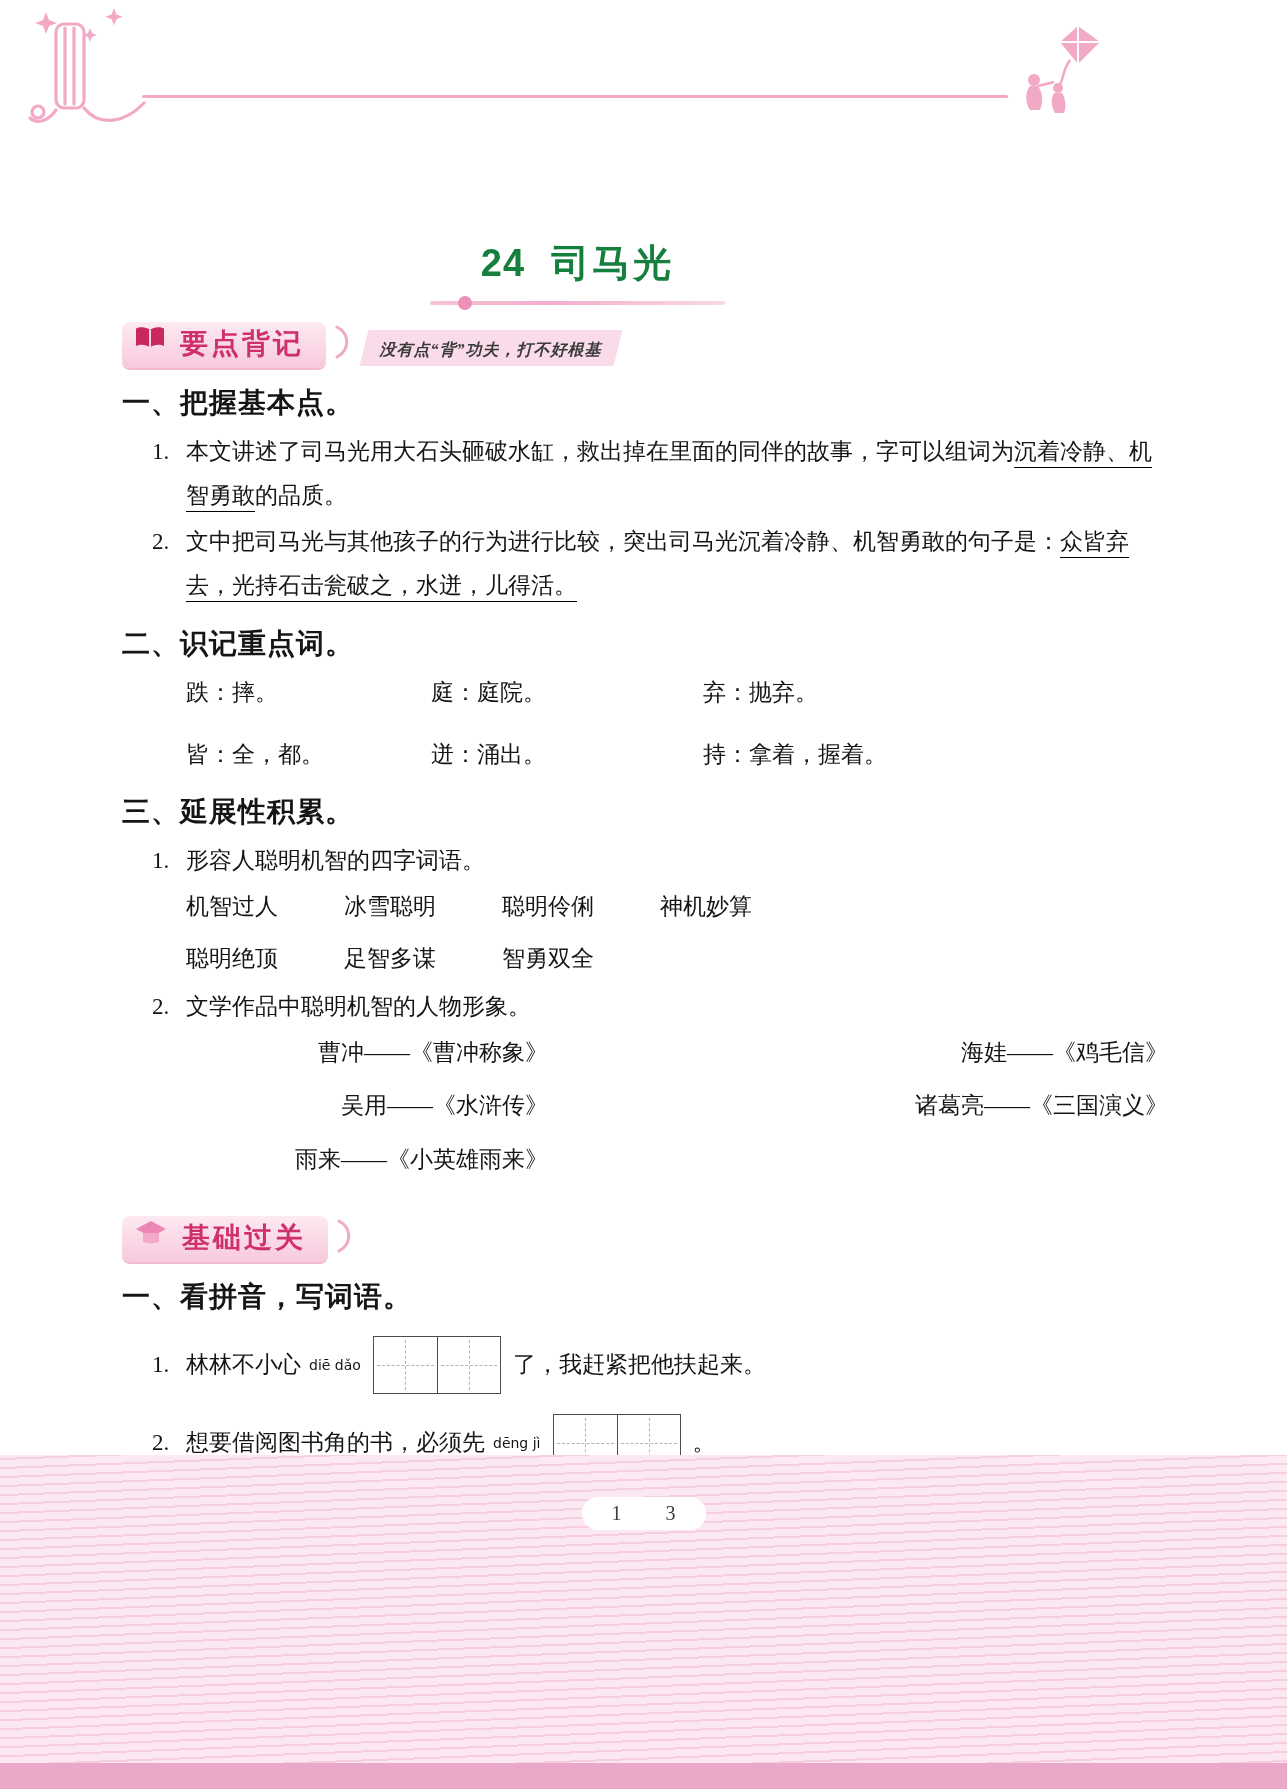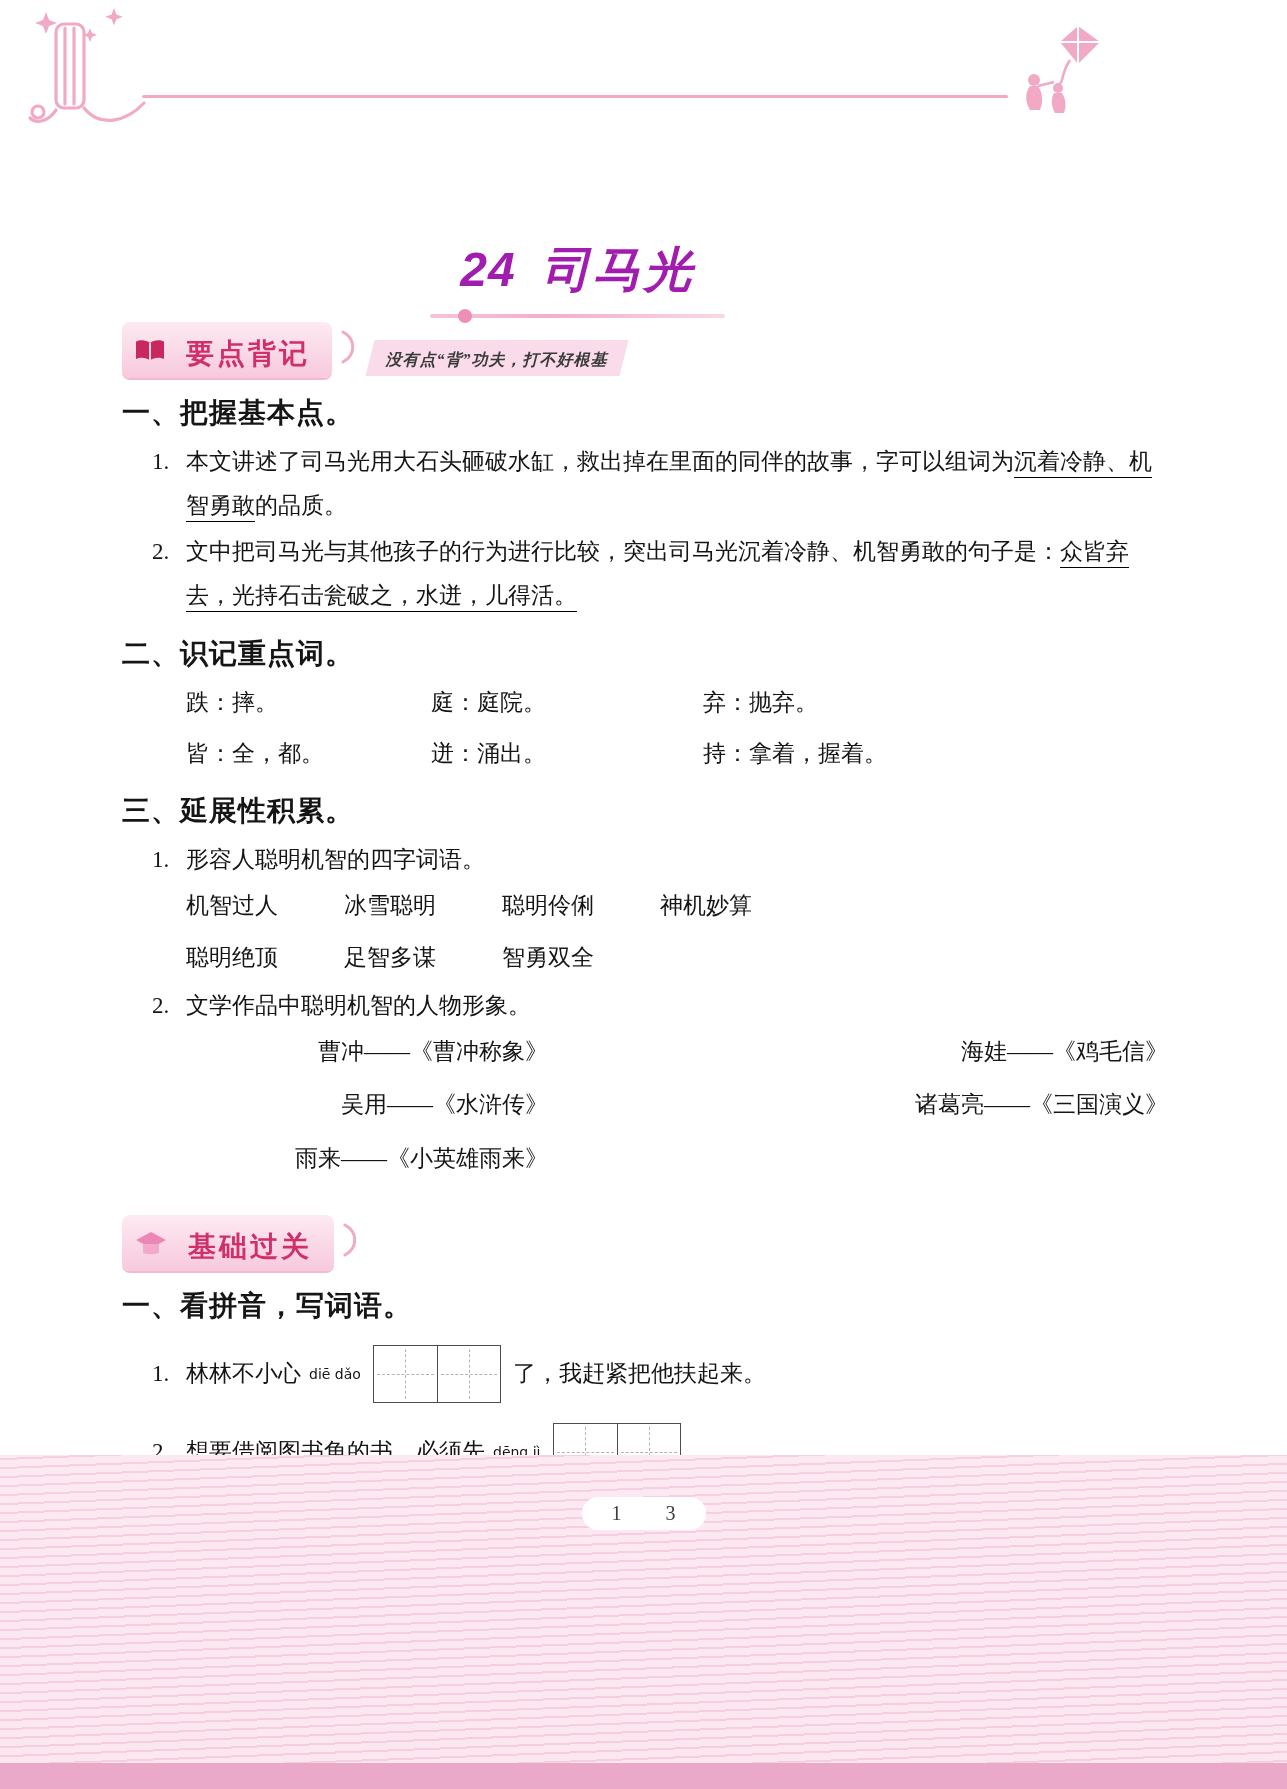--- a/index.html
+++ b/index.html
@@ -14,52 +14,52 @@
   .hdr { position:absolute; top:0; left:0; width:1287px; height:140px; }
   .hdr-line { position:absolute; top:95px; left:142px; width:866px; height:3px;
               background:#f2a9c6; border-radius:2px; }
   .orn-left { position:absolute; top:6px; left:26px; }
   .orn-right { position:absolute; top:22px; left:1000px; }
 
   
   .title-block { position:absolute; top:238px; left:0; width:100%; text-align:center; }
   .title-inner { display:inline-block; transform:translateX(-66px); }
   .lesson-title { font-family:"Liberation Sans","DejaVu Sans",sans-serif;
-    font-weight:700; font-size:48px; letter-spacing:3px; color:#a21caf;font-style:italic; }
+    font-weight:700; font-size:38px; letter-spacing:3px; color:#15803d; }
   .lesson-title .no { margin-right:26px; letter-spacing:1px; }
   .title-rule { position:relative; margin:12px auto 0; width:295px; height:4px;
     background:linear-gradient(90deg,#f6c3d8,#f3aecb 40%,#f9d8e6); border-radius:2px; }
   .title-rule .dot { position:absolute; left:28px; top:-5px; width:14px; height:14px;
     border-radius:50%; background:#ee8fb8; }
 
   
   .content { position:absolute; top:318px; left:122px; width:1046px; font-size:23px; }
 
   .badge-row { display:flex; align-items:center; margin:4px 0 10px; }
-  .badge-pill { display:inline-flex; align-items:center; gap:20px;
+  .badge-pill { display:inline-flex; align-items:flex-start; gap:14px;
     background:linear-gradient(180deg,#fdeaf2,#f7c9dd); border-radius:8px;
-    padding:13px 22px 5px 12px; box-shadow:0 2px 0 #f3b9d2; }
+    padding:3px 22px 5px 12px; box-shadow:0 2px 0 #f3b9d2; }
   .badge-label { font-family:"Liberation Sans","DejaVu Sans",sans-serif; font-weight:700;
     font-size:28px; letter-spacing:3px; color:#cf2f6a; }
   .swirl { margin-left:8px; }
   .tagline-wrap { margin-left:12px; background:#fadbe9; transform:skewX(-14deg);
     padding:5px 16px; align-self:flex-end; margin-bottom:2px; }
   .tagline-text { display:inline-block; transform:skewX(14deg); font-style:italic;
     font-weight:700; font-size:16px; color:#3a3a3a; letter-spacing:1px; }
 
   .h { font-family:"Liberation Sans","DejaVu Sans",sans-serif; font-weight:700;
     font-size:28px; letter-spacing:1px; margin:16px 0 8px; }
 
   .item { display:flex; line-height:1.92; margin:2px 0; padding-left:30px; }
   .item .num { flex:none; width:34px; }
   .item .txt { flex:1; }
   .ul { border-bottom:1.2px solid #000; padding-bottom:3px; }
 
   .defs { padding-left:64px; display:grid; grid-template-columns:245px 272px 1fr;
-    row-gap:8px; line-height:1.9; margin:2px 0 4px; }
+    row-gap:19px; line-height:1.9; margin:2px 0 4px; }
   .idioms { padding-left:64px; display:grid; grid-template-columns:repeat(4,158px);
     row-gap:8px; line-height:1.9; margin:2px 0 4px; }
   .figures { padding-left:64px; display:grid; grid-template-columns:362px 1fr;
     row-gap:10px; line-height:1.9; margin:2px 0 4px;text-align:right; }
 
   .badge-row.second { margin-top:34px; }
 
   .prow { display:flex; align-items:center; padding-left:30px; margin:20px 0; }
   .prow .num { flex:none; width:34px; }
   .pinyin { font-family:"DejaVu Sans","Liberation Sans",sans-serif; font-size:14px;

